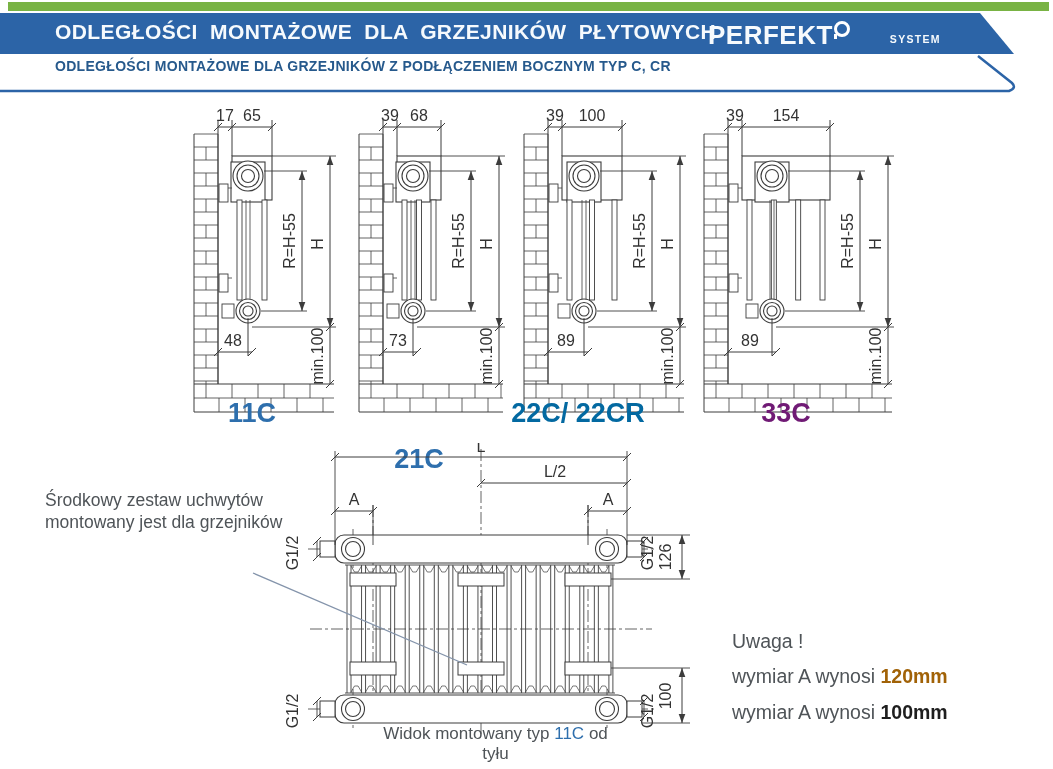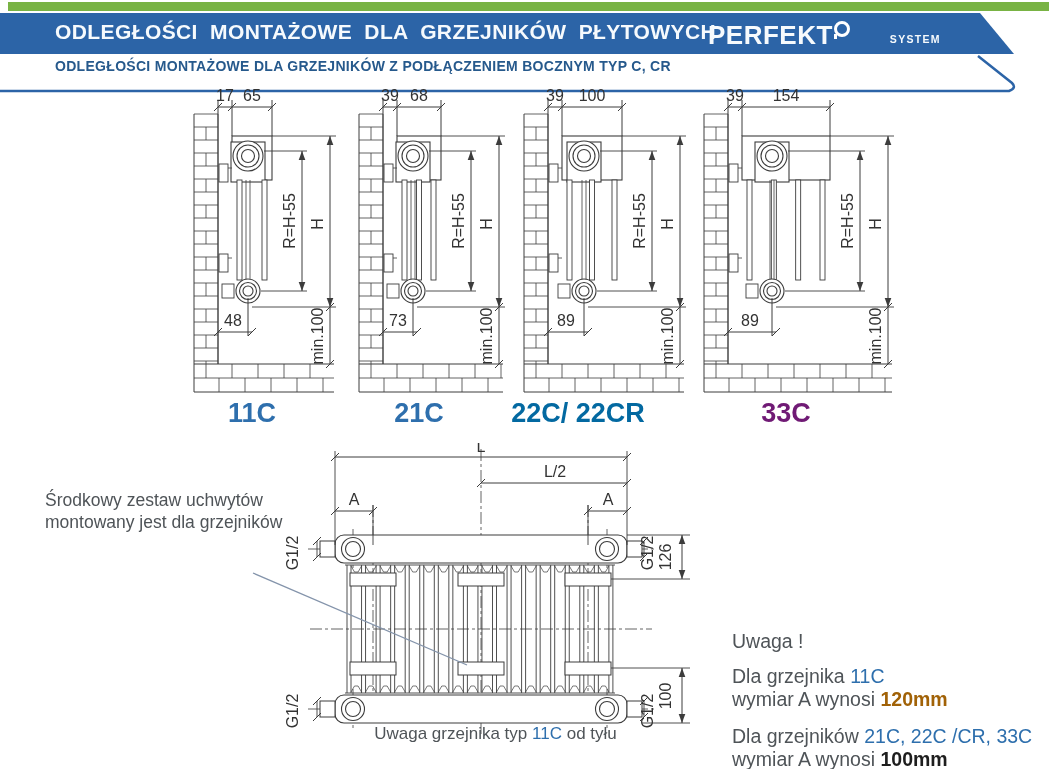--- a/index.html
+++ b/index.html
@@ -7,21 +7,21 @@
         font-family:"Liberation Sans",sans-serif;overflow:hidden;margin:0 auto;}
   .abs{position:absolute;}
   .hdr-svg{left:0;top:0;}
   .hdr-title{left:55px;top:20px;font-size:21px;font-weight:700;letter-spacing:.4px;word-spacing:6px;white-space:pre;}
   .logo{left:708px;top:21px;display:flex;align-items:flex-end;}
   .logo-brand{font-size:26px;font-weight:800;letter-spacing:.5px;line-height:1;}
   .logo-mark{width:10px;height:10px;border:3px solid #fff;border-radius:50%;margin:0 0 11px 1px;position:relative;display:inline-block;}
   .logo-mark::after{content:"";position:absolute;left:-3px;bottom:-5px;width:3px;height:5px;background:#fff;}
   .logo-suffix{font-size:10.5px;font-weight:600;letter-spacing:1.3px;margin:0 0 3px 2px;padding-left:38px;}
   .hdr-sub{left:55px;top:58px;font-size:14px;font-weight:700;letter-spacing:.3px;white-space:pre;}
-  .diag{top:84px;}
+  .diag{top:104px;}
   .type-label{top:398px;width:170px;text-align:center;font-size:27px;font-weight:700;}
   .annot{left:45px;top:490px;font-size:17.5px;line-height:21.5px;}
   .rear{left:250px;top:443px;}
   .caption{left:368px;top:724px;width:255px;text-align:center;font-size:17px;}
   .notes{left:732px;top:603px;font-size:19.5px;line-height:23.5px;}
   .notes .ttl{margin-bottom:11px;}
   .notes .blk{margin-bottom:13px;}
   .val{font-weight:700;}
   svg text{font-family:"Liberation Sans",sans-serif;}
 </style>
@@ -460,21 +460,21 @@
           <line x1="184" y1="284" x2="192" y2="276" stroke="#3c3c3c" stroke-width="1"></line>
           <text x="181" y="252" text-anchor="middle" font-size="16" fill="#333" transform="rotate(-90 181 252)">min.100</text>
           <line x1="28" y1="248" x2="76" y2="248" stroke="#3c3c3c" stroke-width="1"></line>
           <line x1="24" y1="252" x2="32" y2="244" stroke="#3c3c3c" stroke-width="1"></line>
           <line x1="72" y1="252" x2="80" y2="244" stroke="#3c3c3c" stroke-width="1"></line>
           <text x="50" y="242" text-anchor="middle" font-size="16" fill="#333">89</text>
         </g>
       </svg></div>
 
   <div class="abs type-label" style="left: 167px; color: rgb(46, 111, 173);">11C</div>
-  <div class="abs type-label" style="left: 334px; color: rgb(46, 111, 173);">21C</div>
+  <div class="abs type-label" style="left: 334px; color: rgb(46, 111, 173); margin-top: 46px;">21C</div>
   <div class="abs type-label" style="left: 493px; color: #0369a1;">22C/ 22CR</div>
   <div class="abs type-label" style="left: 701px; color: #701a75;">33C</div>
 
   <div class="abs annot" style="color: rgb(79, 84, 88);">
     <div>Środkowy zestaw uchwytów</div>
     <div>montowany jest dla grzejników</div>
   </div>
 
   <div class="abs rear" id="rear"><svg viewBox="0 0 450 320" width="450" height="320">
         <g>
@@ -714,28 +714,26 @@
           <line x1="394" y1="258" x2="394" y2="274" stroke="#3c3c3c" stroke-width="0.9"></line>
           <line x1="390" y1="262" x2="398" y2="254" stroke="#3c3c3c" stroke-width="1"></line>
           <line x1="390" y1="278" x2="398" y2="270" stroke="#3c3c3c" stroke-width="1"></line>
         </g>
         <g>
           <line x1="3" y1="130" x2="217" y2="222" stroke="#8494ab" stroke-width="1.3"></line>
         </g>
       </svg></div>
 
   <div class="abs caption" style="color: rgb(79, 84, 88);">
-    <span>Uwaga grzejnika typ </span><span style="color: rgb(46, 111, 173);">11C</span><span> od tyłu</span>
+    <span>Widok montowany typ </span><span style="color: rgb(46, 111, 173);">11C</span><span> od tyłu</span>
   </div>
 
   <div class="abs notes" style="color: rgb(79, 84, 88); margin-top: 27px;">
     <div class="ttl">Uwaga !</div>
     <div class="blk">
-      <div><span>Dla grzejnika </span><span style="color: rgb(46, 111, 173);">11C</span></div>
       <div><span>wymiar A wynosi </span><span class="val" style="color: #a16207;">120mm</span></div>
     </div>
     <div class="blk">
-      <div><span>Dla grzejników </span><span style="color: rgb(46, 111, 173);">21C, 22C /CR, 33C</span></div>
       <div><span>wymiar A wynosi </span><span class="val" style="color: rgb(30, 30, 30);">100mm</span></div>
     </div>
   </div>
 
 </div>
 
 </body></html>

